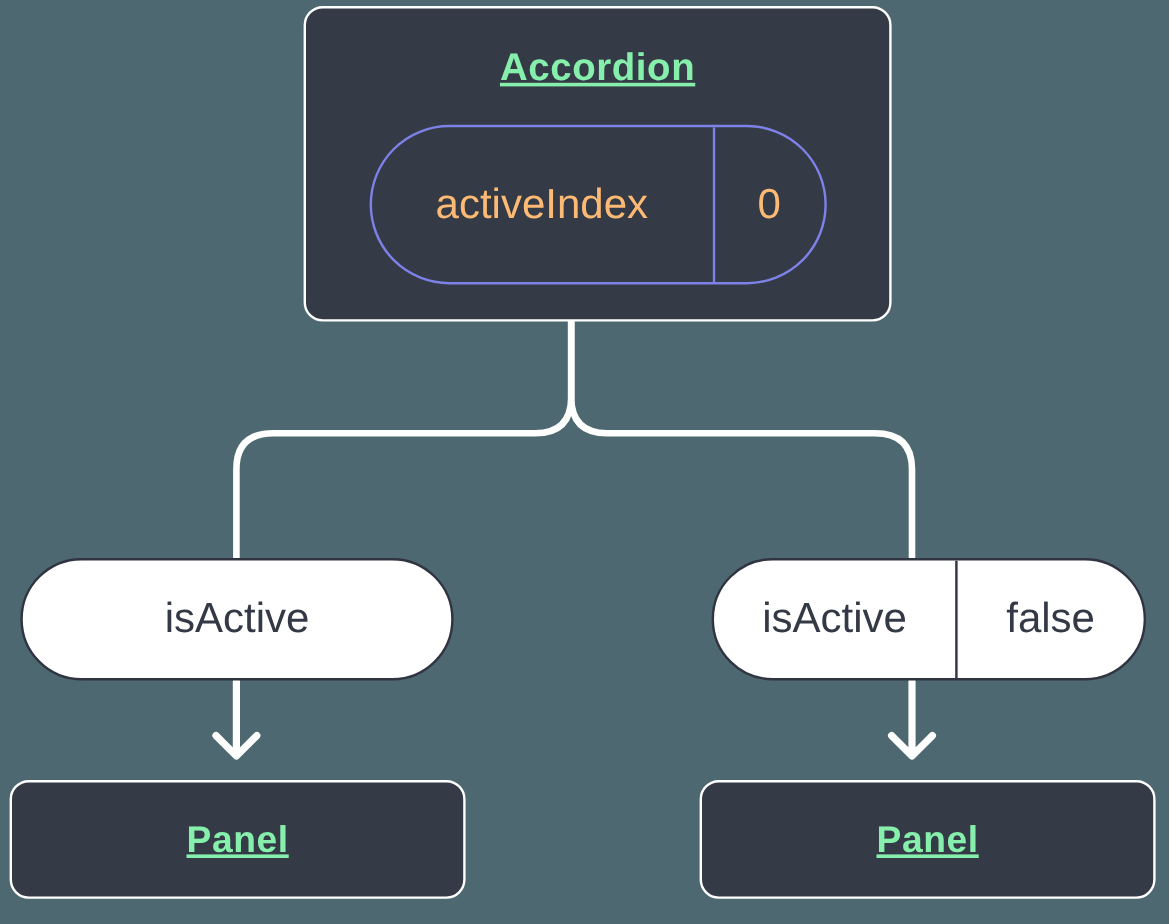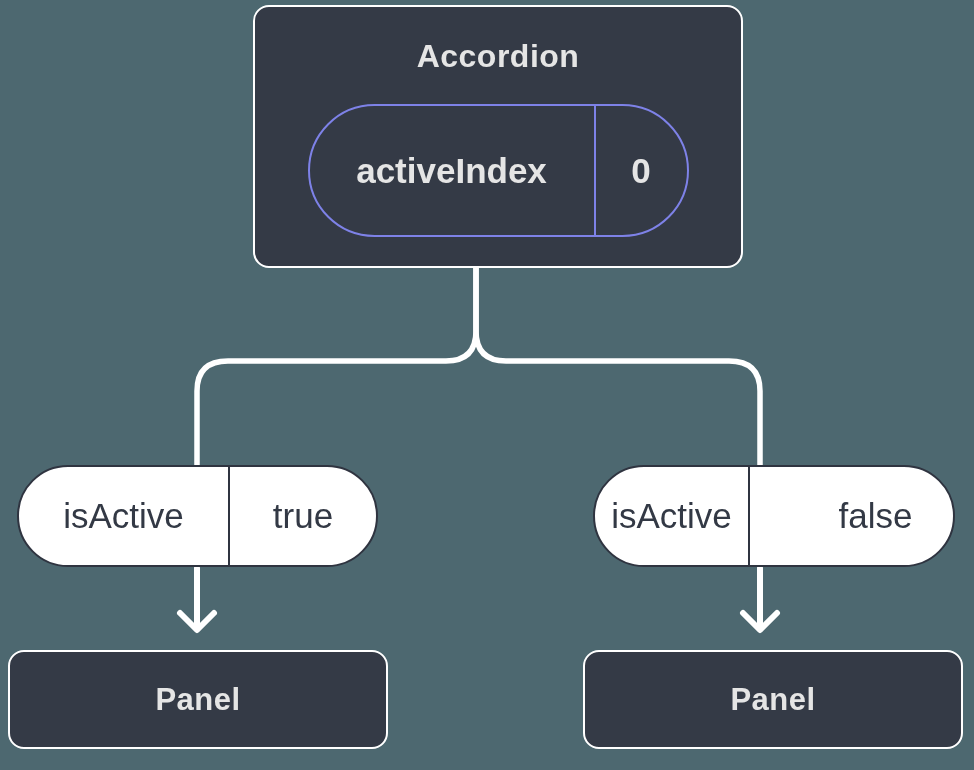--- a/index.html
+++ b/index.html
@@ -36,40 +36,40 @@
     justify-content: center;
   }
   .root-node {
     left: 253px;
     top: 5px;
     width: 490px;
     height: 263px;
     gap: 28px;
   }
   .node-title {
-    color: #e5e5e5;
+    color: #86efac;
     font-size: 32px;
     font-weight: 600;
     line-height: 40px;
     letter-spacing: 0.5px;
+    text-decoration: underline;
   }
   .pill {
     box-sizing: border-box;
     display: flex;
     align-items: stretch;
     border-radius: 999px;
     overflow: hidden;
   }
   .pill-outline {
     width: 381px;
     height: 133px;
     border: 2.5px solid #7E82E8;
     background: transparent;
-    color: #e5e5e5;
-    font-weight: bold;
+    color: #fdba74;
   }
   .pill-outline .seg-value {
     border-left: 2.5px solid #7E82E8;
   }
   .pill-filled {
     position: absolute;
     top: 465px;
     height: 102px;
     background: #ffffff;
     border: 2.5px solid #2F3440;
@@ -95,21 +95,21 @@
     font-size: 35px;
   }
   .seg-value {
     display: flex;
     align-items: center;
     justify-content: center;
     font-size: 35px;
   }
   .pill-outline .seg-value { width: 91px; }
   .pill-left .seg-value { width: 146px; }
-  .pill-right .seg-value { width: 155px; padding-left: 48px; }
+  .pill-right .seg-value { width: 155px; }
   .panel-node {
     top: 650px;
     height: 99px;
   }
   .panel-left {
     left: 8px;
     width: 380px;
   }
   .panel-right {
     left: 583px;
@@ -134,21 +134,20 @@
   <div class="node root-node">
     <div class="node-title">Accordion</div>
     <div class="pill pill-outline">
       <span class="seg-name">activeIndex</span>
       <span class="seg-value">0</span>
     </div>
   </div>
 
   <div class="pill pill-filled pill-left">
     <span class="seg-name">isActive</span>
-    <span class="seg-value">true</span>
   </div>
 
   <div class="pill pill-filled pill-right">
     <span class="seg-name">isActive</span>
     <span class="seg-value">false</span>
   </div>
 
   <div class="node panel-node panel-left">
     <div class="node-title">Panel</div>
   </div>

